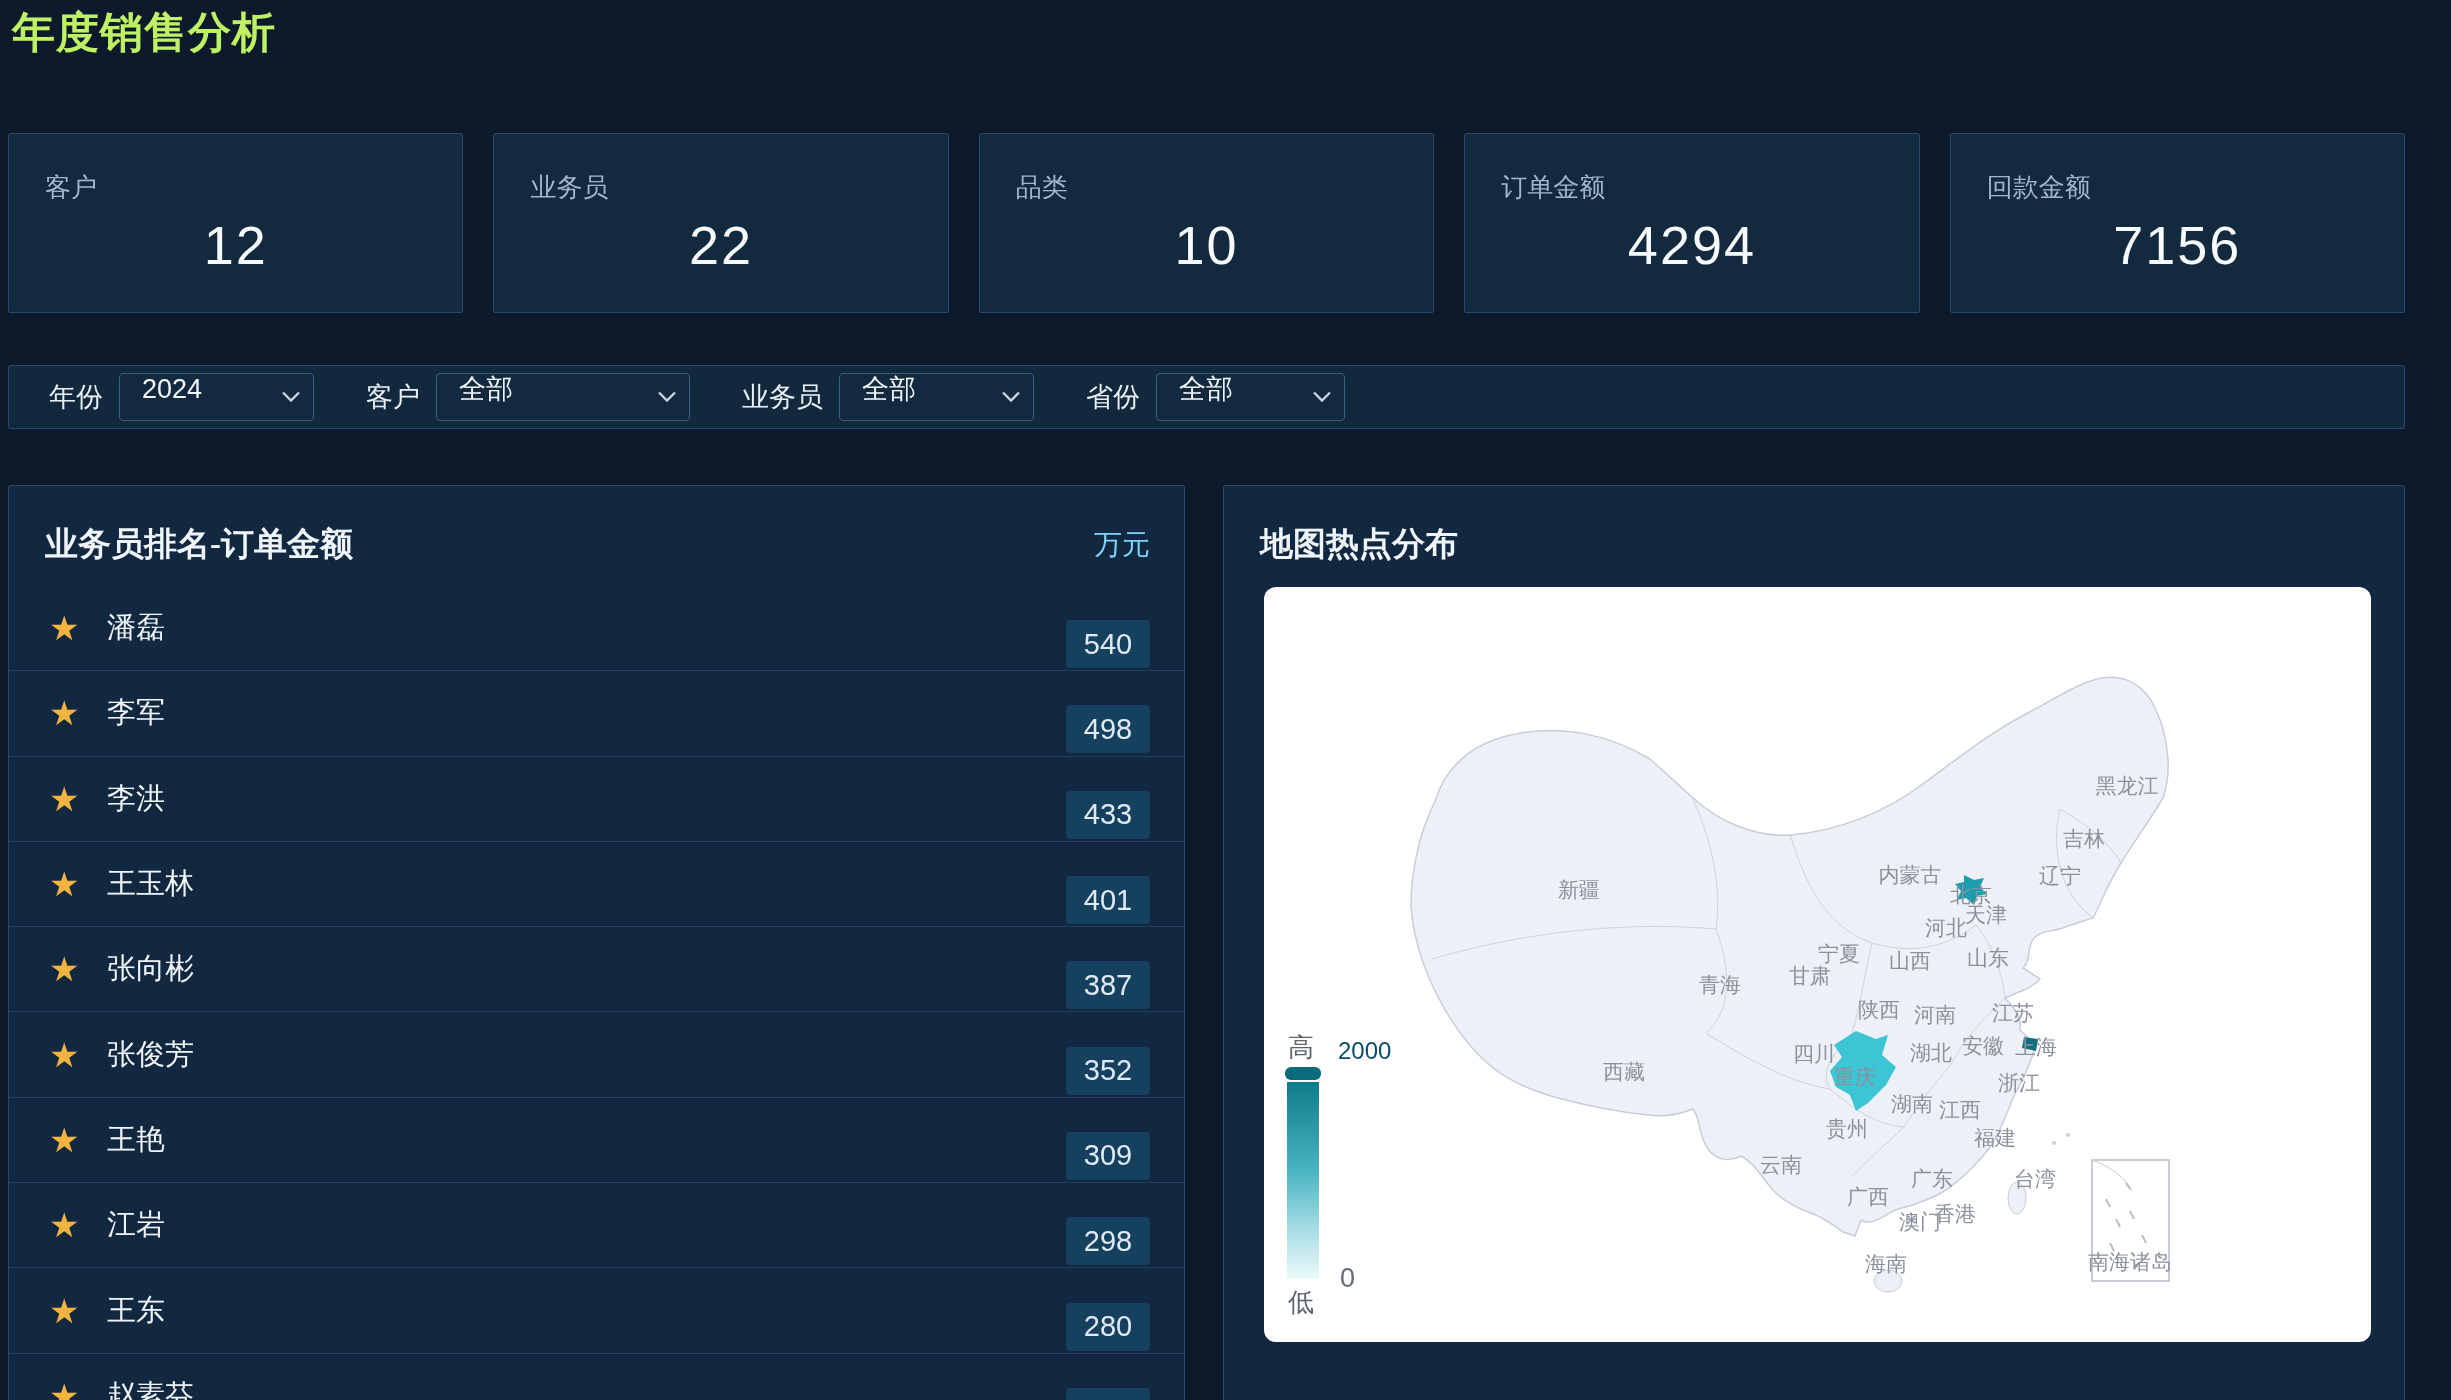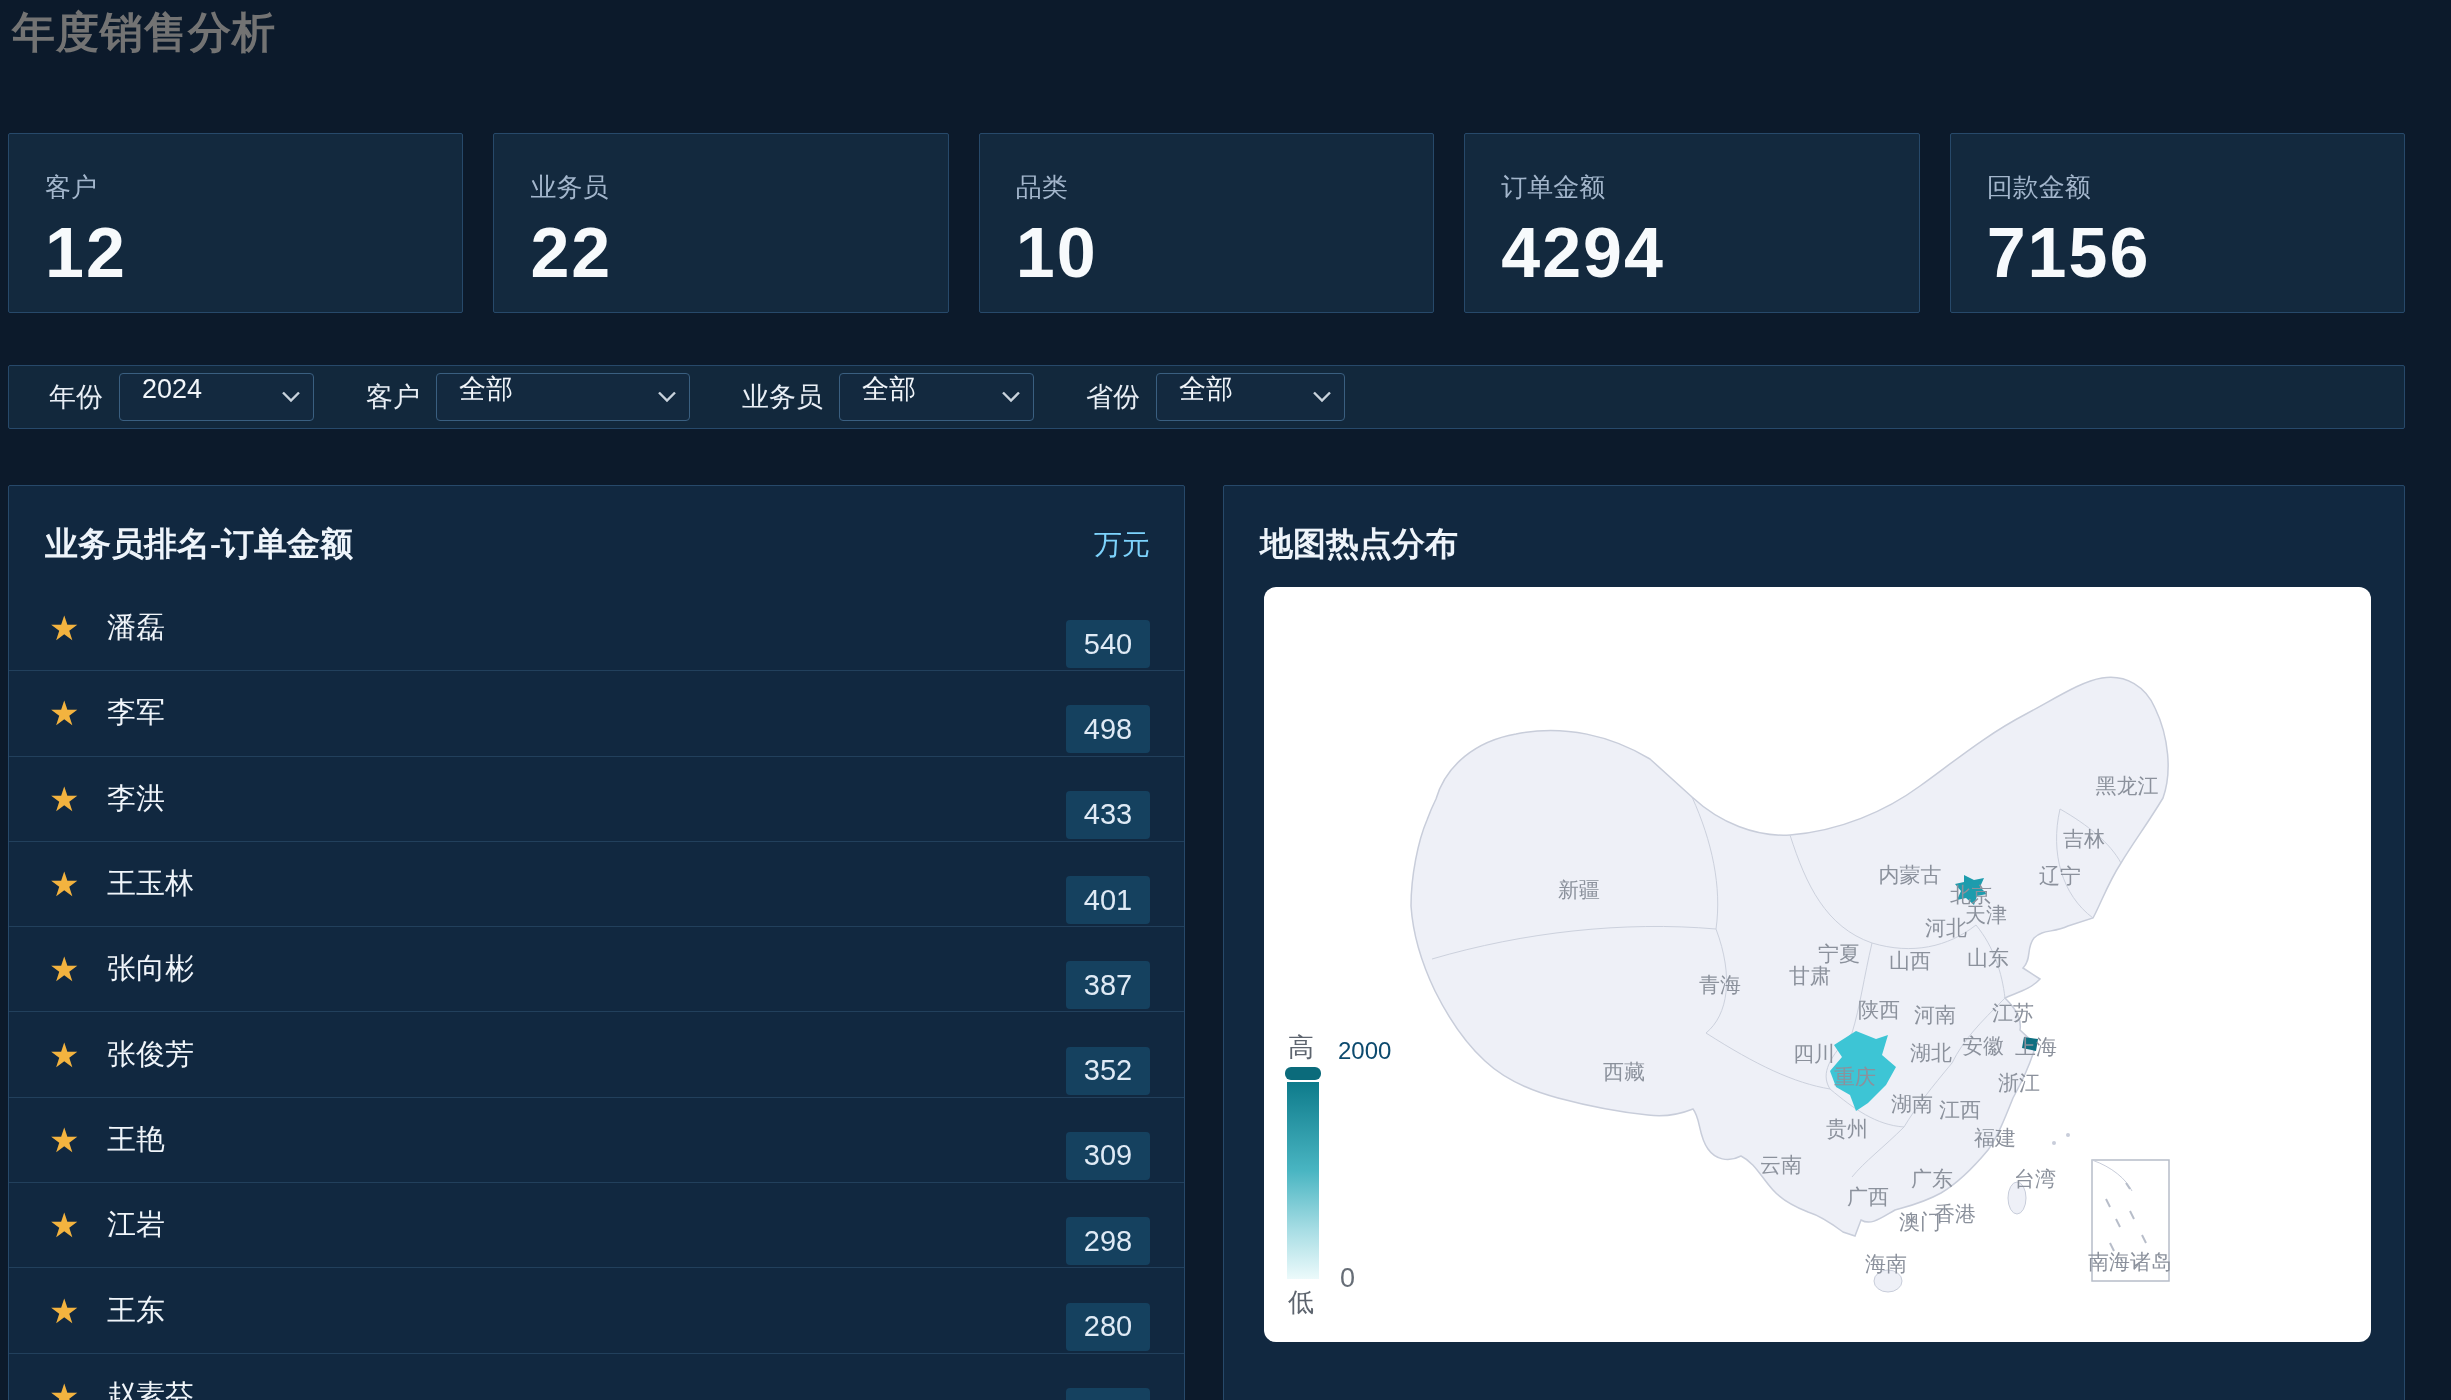--- a/index.html
+++ b/index.html
@@ -5,30 +5,30 @@
   * { margin:0; padding:0; box-sizing:border-box; }
   html,body { width:2451px; height:1400px; overflow:hidden; }
   body {
     background:#0c1a2b;
     font-family:"Liberation Sans","DejaVu Sans",sans-serif;
     color:#eef4fb;
     position:relative;
   }
   .page-title {
     position:absolute; left:12px; top:4px;
-    font-size:43px; font-weight:bold; color:#737373; letter-spacing:1px;
+    font-size:43px; font-weight:bold; color:#bef264; letter-spacing:1px;
   }
   
   .cards { position:absolute; left:8px; top:133px; width:2397px; display:flex; gap:30px; }
   .card {
     flex:1; height:180px; background:#13293e;
     border:1px solid #27496a; border-radius:2px; padding:40px 36px 0 36px;
   }
   .card .lbl { font-size:26px; color:#a3b6cc; line-height:1; }
-  .card .val { font-size:70px; font-weight:bold; color:#f7fafc; line-height:1; margin-top:18px; letter-spacing:2px; }
+  .card .val { font-size:54px; font-weight:normal; color:#f7fafc; line-height:1; margin-top:18px; letter-spacing:2px;text-align:center; }
   
   .filterbar {
     position:absolute; left:8px; top:365px; width:2397px; height:64px;
     background:#12283c; border:1px solid #27496a; border-radius:2px;
     display:flex; align-items:center; padding-left:40px;
   }
   .f-label { font-size:27px; color:#e9eff6; margin-right:16px; }
   .sel { position:relative; display:inline-block; margin-right:52px; }
   .sel select {
     appearance:none; -webkit-appearance:none;

